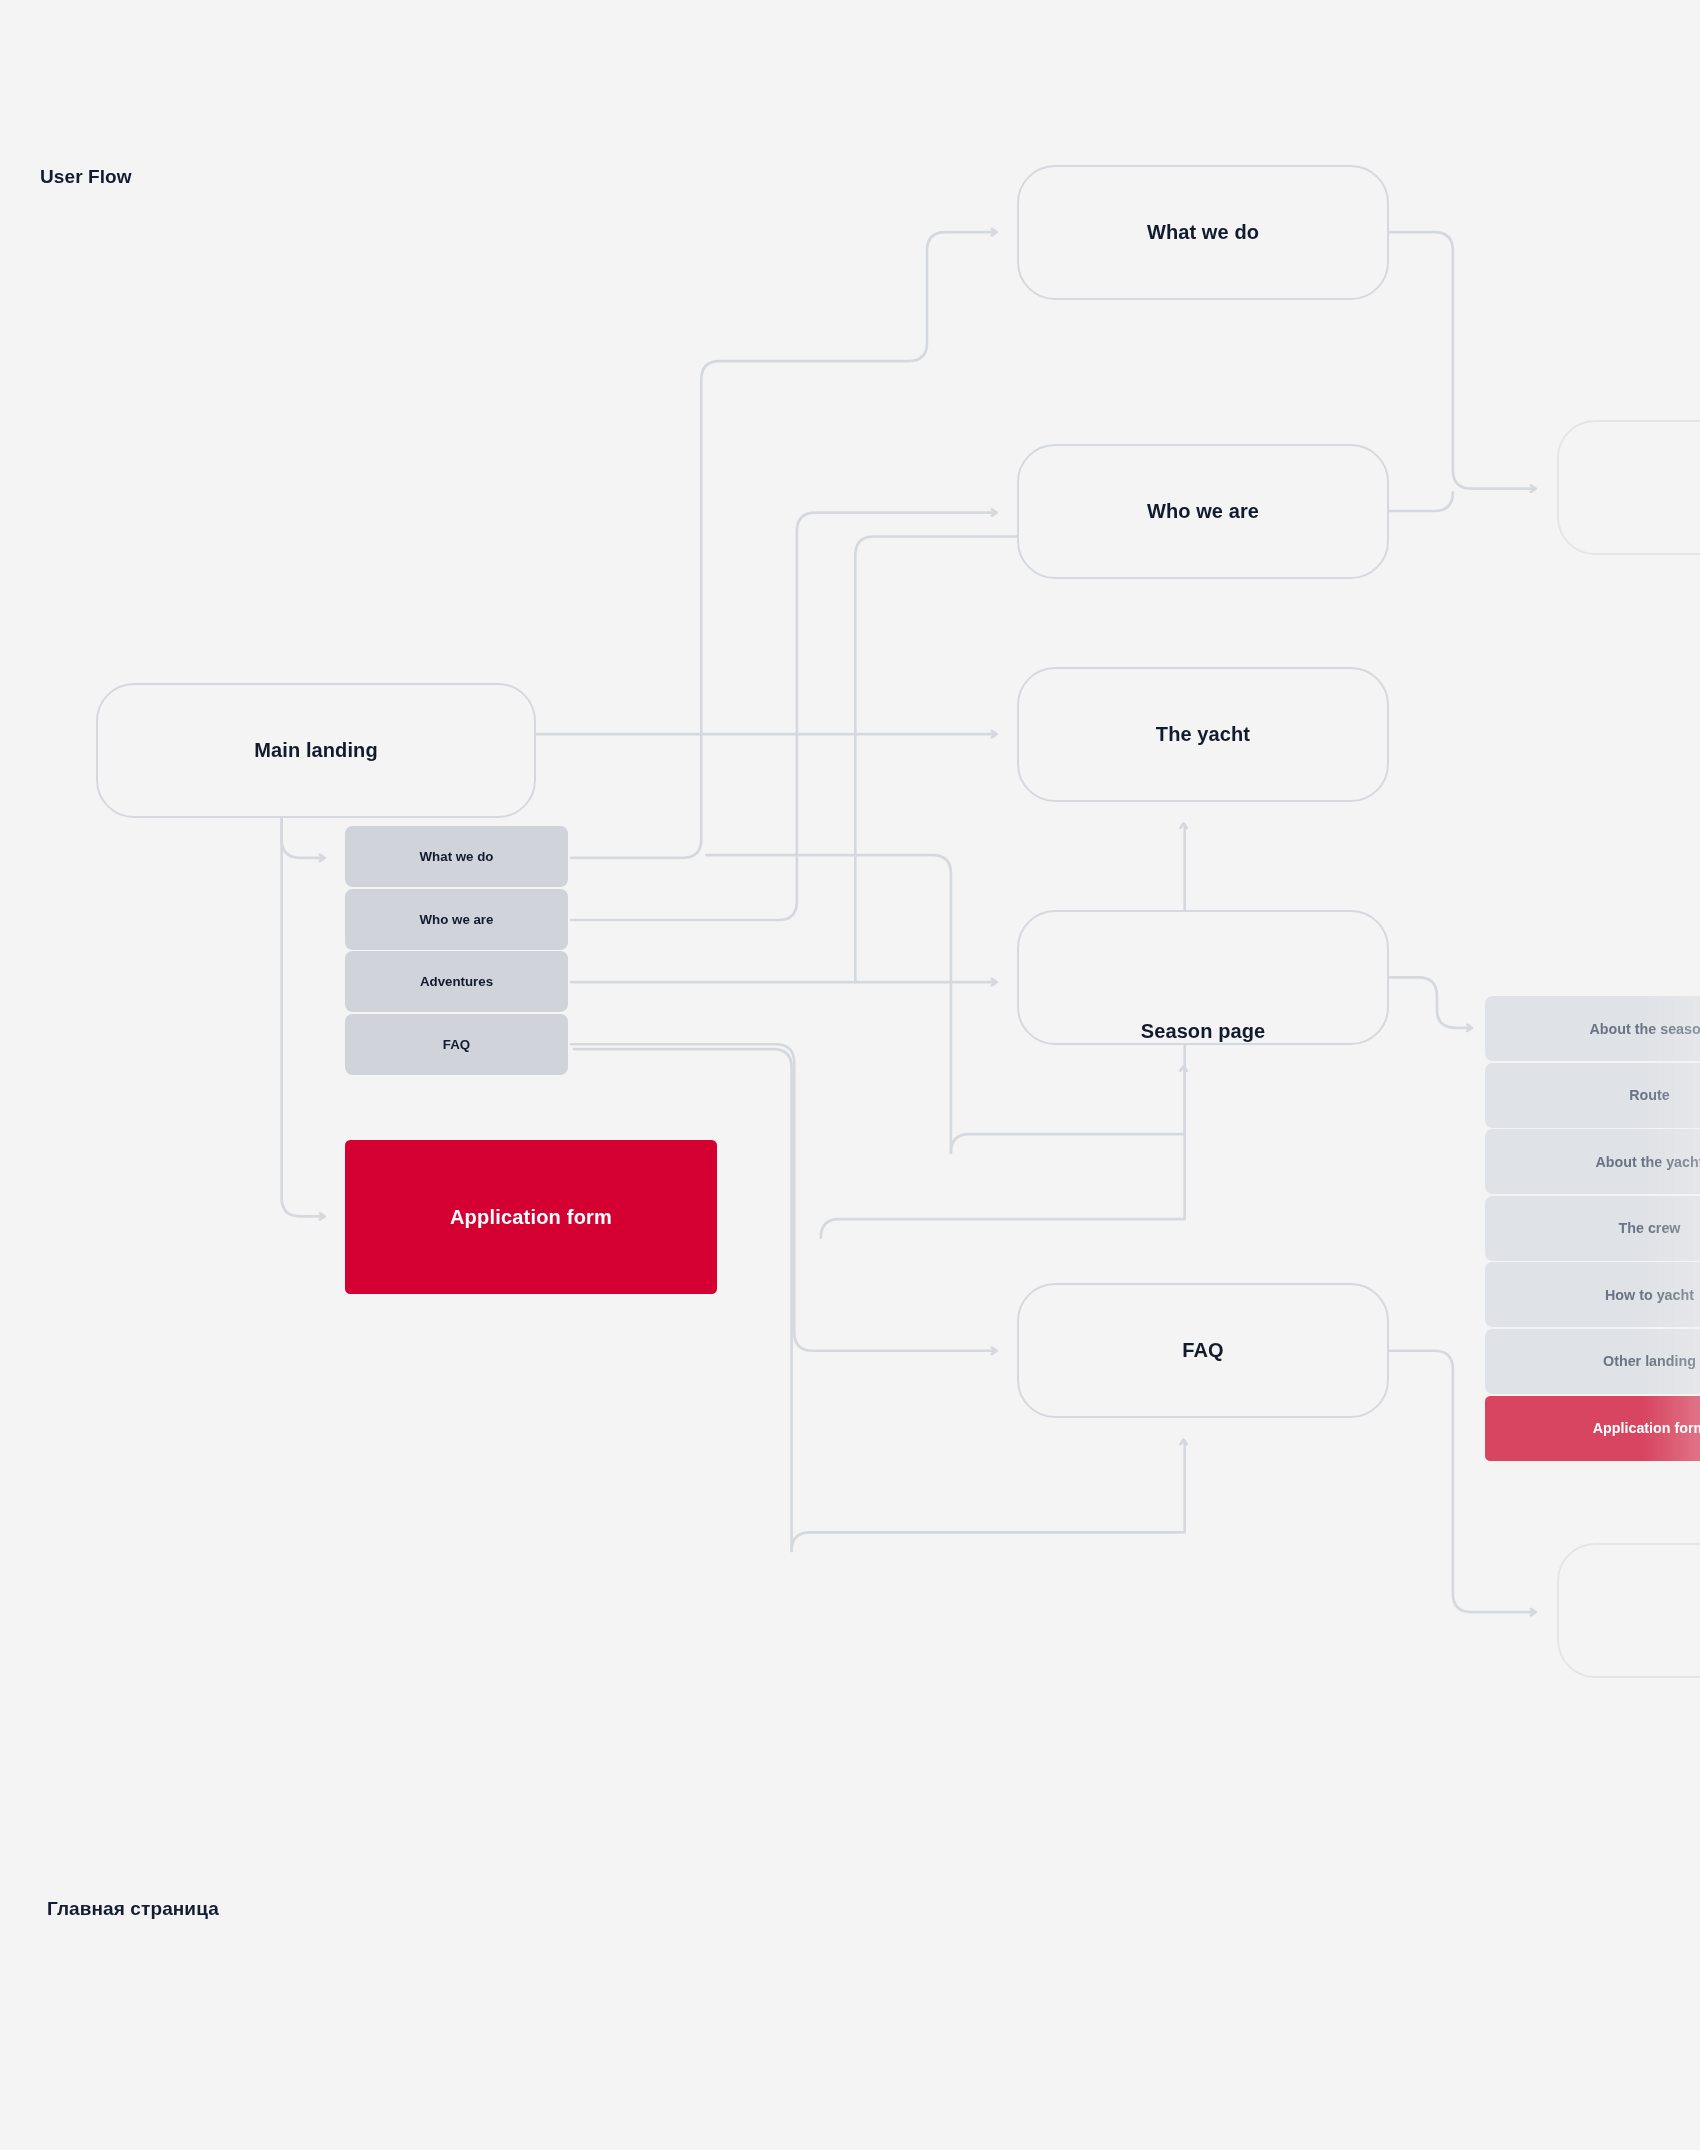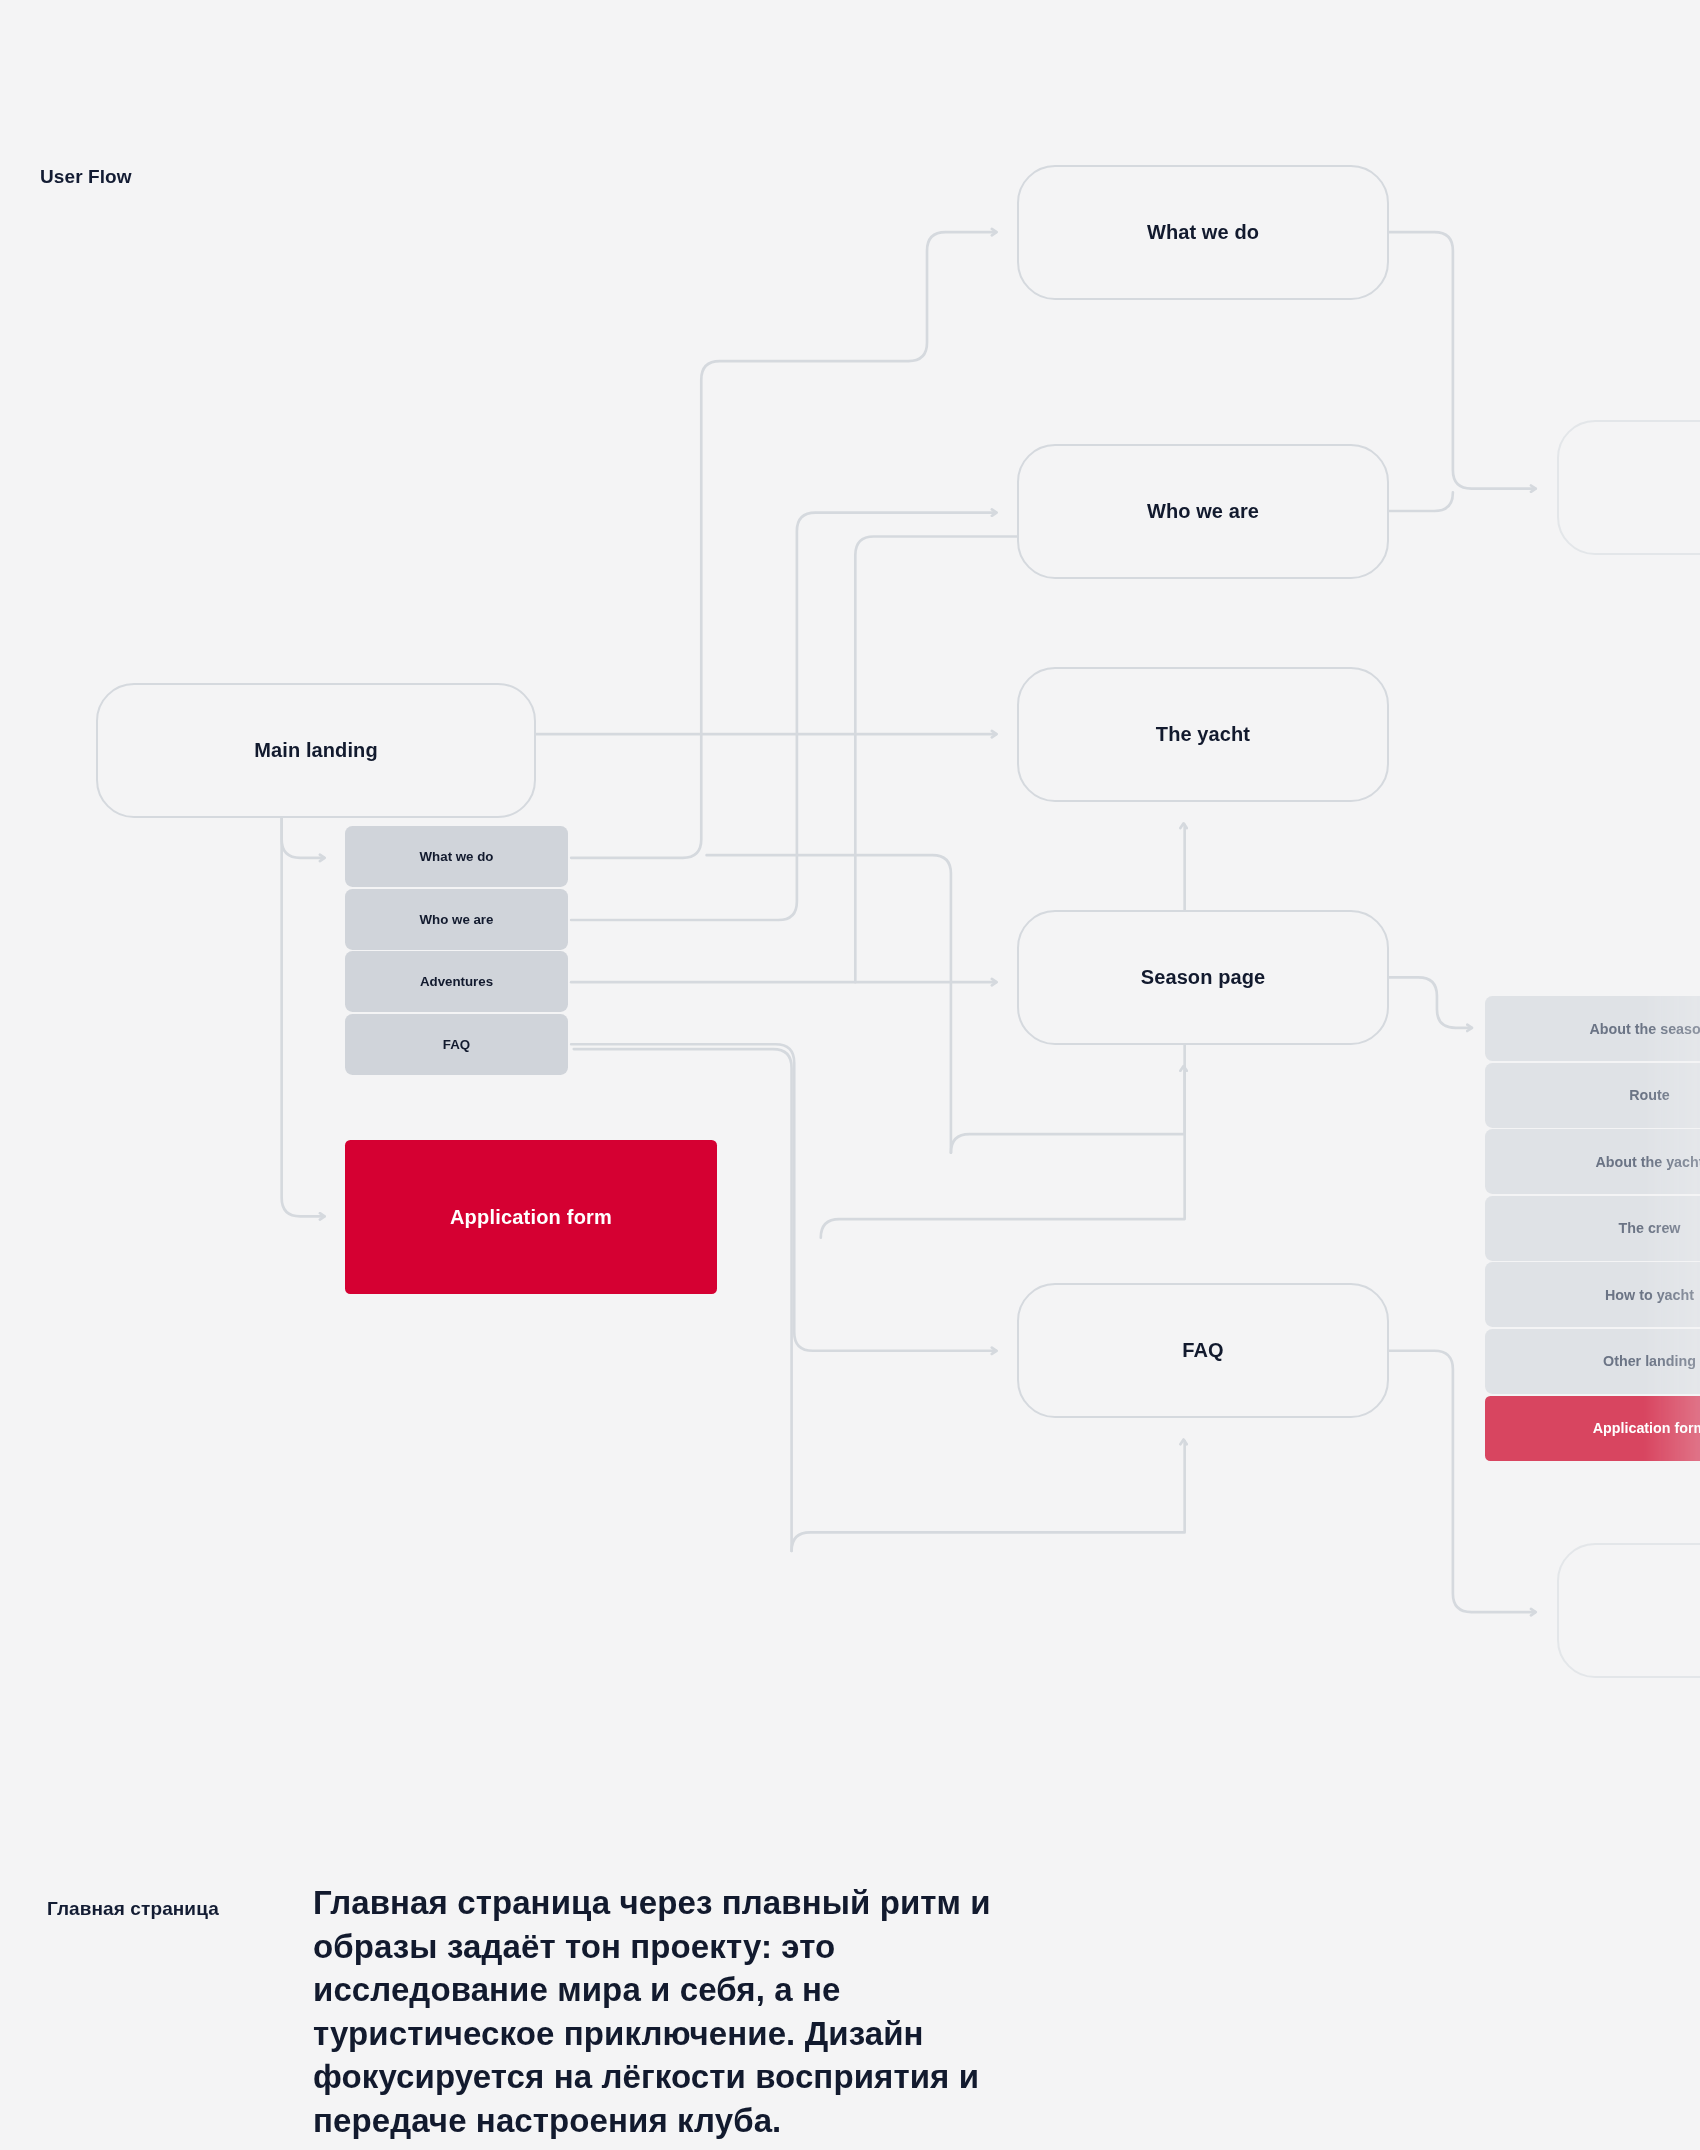--- a/index.html
+++ b/index.html
@@ -34,21 +34,21 @@
   }
   .node .label{
     font-size:20px;font-weight:700;color:#121A2E;
     letter-spacing:0.1px;white-space:nowrap;
   }
   .node.ghost{border-color:#E3E6E9;}
 
   #node-whatwedo  {left:1017px;top:165px; width:372px;height:135px;}
   #node-whoweare  {left:1017px;top:444px; width:372px;height:135px;}
   #node-theyacht  {left:1017px;top:667px;width:372px;height:135px;text-align:right;}
-  #node-seasonpage{left:1017px;top:910px;width:372px;height:135px;}
+  #node-seasonpage{left:1017px;top:910px;width:372px;height:135px;align-items:flex-end;}
   #node-faq       {left:1017px;top:1283px;width:372px;height:135px;}
   #node-mainlanding{left:96px;top:663px;width:440px;height:135px;margin-top:20px;}
   #node-special   {left:1557px;top:420px; width:372px;height:135px;}
   #node-preview   {left:1557px;top:1543px;width:372px;height:135px;}
 
   
   #menu-main{
     position:absolute;left:345px;top:826px;width:223px;
     display:flex;flex-direction:column;
   }
@@ -232,16 +232,15 @@
       <span class="slabel">How to yacht</span>
     </div>
     <div class="sitem">
       <span class="slabel">Other landing</span>
     </div>
     <div class="sitem accent">
       <span class="slabel">Application form</span>
     </div>
   </div>
 
-  <div id="description">Главная страница через плавный ритм и образы задаёт тон проекту: это исследование мира и себя, а не туристическое приключение. Дизайн фокусируется на лёгкости восприятия и передаче настроения клуба.</div>
 
 </div>
 
 
 </body></html>

